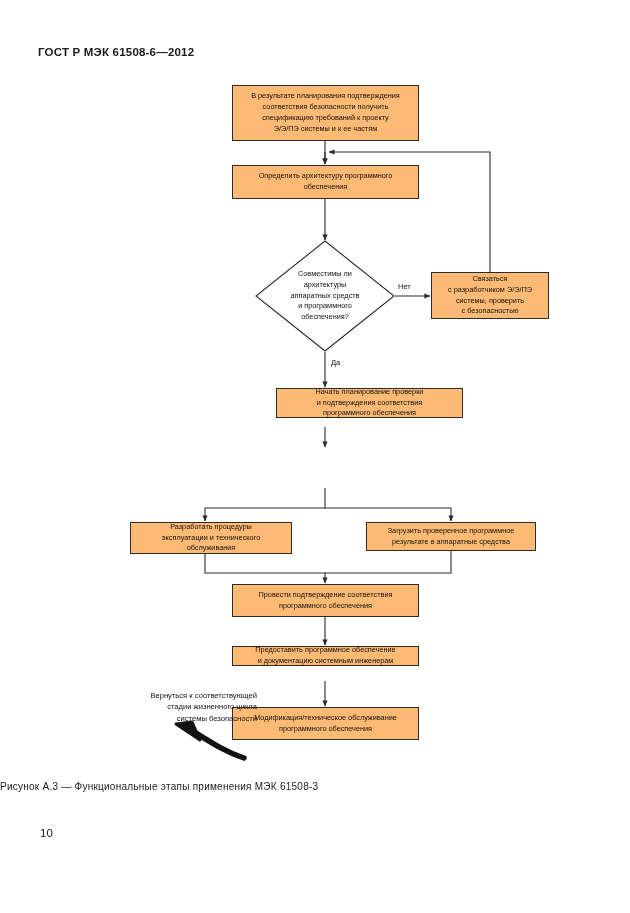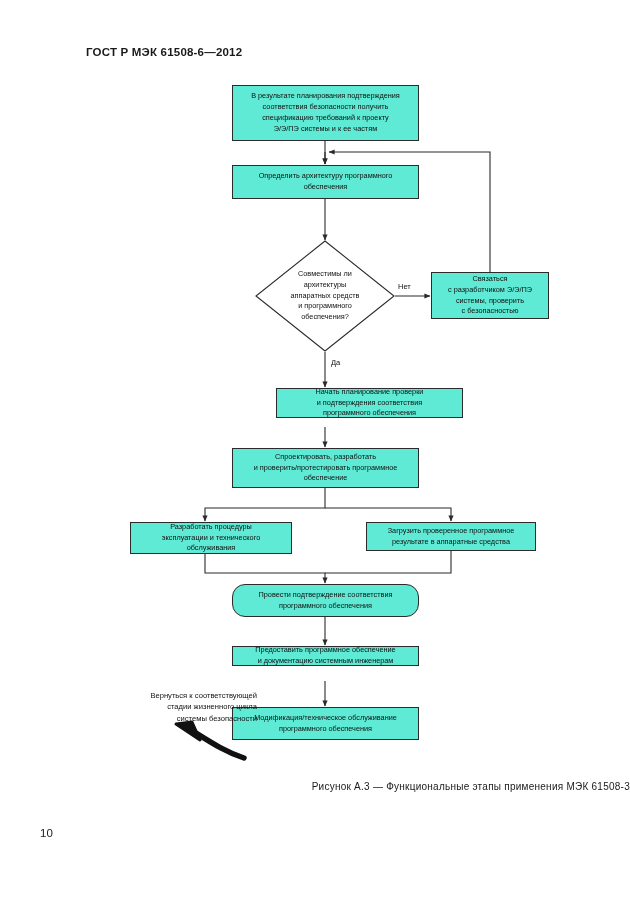--- a/index.html
+++ b/index.html
@@ -21,34 +21,33 @@
     width: 630px; height: 913px;
   }
   #doc-header {
     position: absolute;
     left: 38px;
     top: 46px;
     font-size: 11.5px;
     font-weight: bold;
     letter-spacing: 0.2px;
     white-space: nowrap;
-    margin-left: 48px;
   }
   #page-number {
     position: absolute;
     left: 40px;
     top: 827px;
     font-size: 11.5px;
   }
   #figure-caption {
     position: absolute;
     left: 0;
     top: 781px;
     width: 630px;
-    text-align: right;
+    text-align: left;
     font-size: 10px;
     letter-spacing: 0.25px;
   }
 
   
   #flowchart {
     position: absolute;
     left: 0;
     top: 0;
     width: 630px;
@@ -58,21 +57,21 @@
     position: absolute;
     left: 0; top: 0;
     width: 630px; height: 913px;
     pointer-events: none;
   }
 
   .node {
     position: absolute;
     box-sizing: border-box;
     border: 1px solid #2b2b2b;
-    background: #5eead4;
+    background: #fdba74;
     display: flex;
     align-items: center;
     justify-content: center;
     text-align: center;
     font-size: 7.3px;
     line-height: 1.48;
     padding: 3px 5px;
     color: #111;
   }
   .node .node-text {
@@ -200,38 +199,33 @@
 системы, проверить
 с безопасностью</span>
     </div>
 
     <div class="node" style="left:232px; top:388px; width:187px; height:30px;margin-left:44px;">
       <span class="node-text">Начать планирование проверки
 и подтверждения соответствия
 программного обеспечения</span>
     </div>
 
-    <div class="node" style="left:232px; top:448px; width:187px; height:40px;">
-      <span class="node-text">Спроектировать, разработать
-и проверить/протестировать программное
-обеспечение</span>
-    </div>
 
     <div class="node" style="left:130px; top:522px; width:162px; height:32px;">
       <span class="node-text">Разработать процедуры
 эксплуатации и технического
 обслуживания</span>
     </div>
 
     <div class="node" style="left:366px; top:522px; width:170px; height:29px;">
       <span class="node-text">Загрузить проверенное программное
 результате в аппаратные средства</span>
     </div>
 
-    <div class="node" style="left:232px; top:584px; width:187px; height:33px;border-radius:13px;">
+    <div class="node" style="left:232px; top:584px; width:187px; height:33px;">
       <span class="node-text">Провести подтверждение соответствия
 программного обеспечения</span>
     </div>
 
     <div class="node" style="left:232px; top:646px; width:187px; height:20px;">
       <span class="node-text">Предоставить программное обеспечение
 и документацию системным инженерам</span>
     </div>
 
     <div class="node" style="left:232px; top:707px; width:187px; height:33px;">

